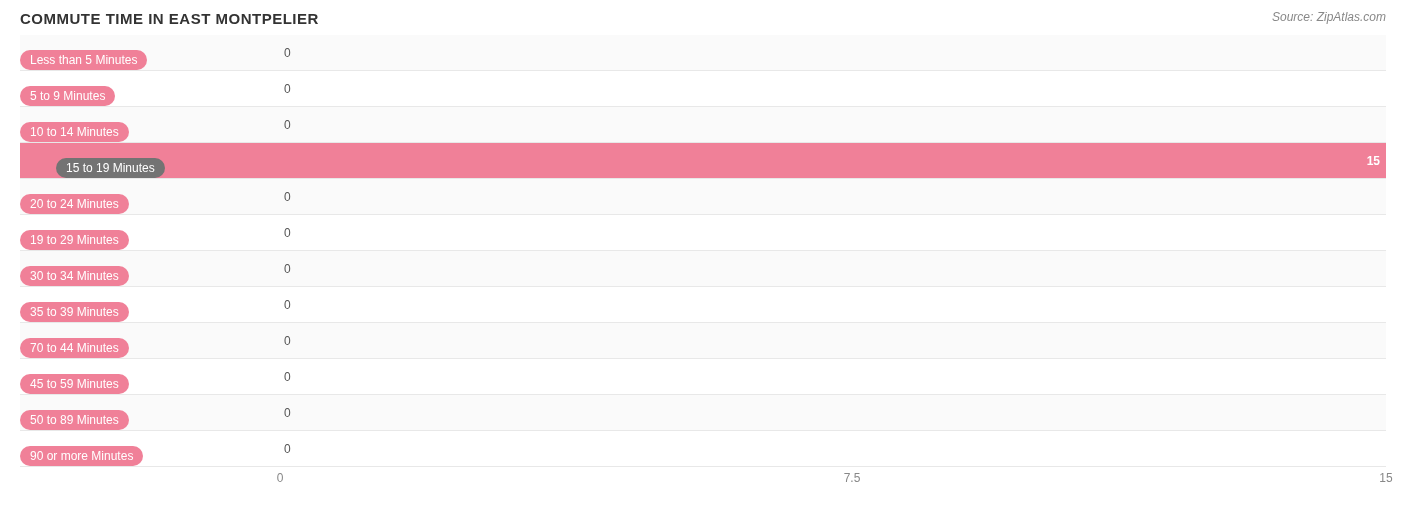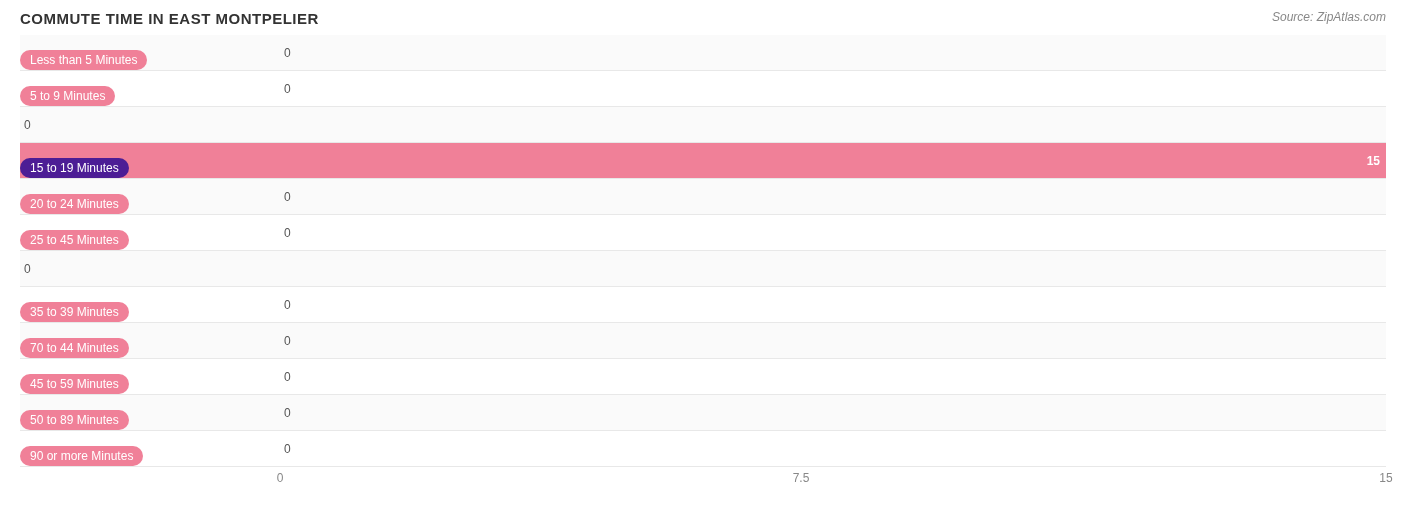--- a/index.html
+++ b/index.html
@@ -90,21 +90,22 @@
     .zero-value {
       font-size: 12px;
       color: #555;
       margin-left: 4px;
     }
     
     .bar-row.highlighted {
       background: #f08098;
     }
     .bar-row.highlighted .bar-label-pill {
-      background: #4c1d95;
+      background: #737373;
+      margin-left: 36px;
     }
     
     .x-axis {
       display: flex;
       margin-left: 260px;
       margin-top: 4px;
       position: relative;
       height: 20px;
     }
     .x-axis-label {
@@ -134,20 +135,23 @@
       </div>
       <div class="bar-row">
         <div class="bar-label-container">
           <span class="bar-label-pill">5 to 9 Minutes</span>
         </div>
         <div class="bar-area">
           <span class="zero-value">0</span>
         </div>
       </div>
       <div class="bar-row">
+        <div class="bar-label-container">
+          <span class="bar-label-pill">10 to 14 Minutes</span>
+        </div>
         <div class="bar-area">
           <span class="zero-value">0</span>
         </div>
       </div>
       <div class="bar-row highlighted">
         <div class="bar-label-container">
           <span class="bar-label-pill">15 to 19 Minutes</span>
         </div>
         <div class="bar-area">
           <div class="bar-fill" style="width: 1106px; background: rgb(240, 128, 152); min-width: 2px;">
@@ -158,27 +162,30 @@
       <div class="bar-row">
         <div class="bar-label-container">
           <span class="bar-label-pill">20 to 24 Minutes</span>
         </div>
         <div class="bar-area">
           <span class="zero-value">0</span>
         </div>
       </div>
       <div class="bar-row">
         <div class="bar-label-container">
-          <span class="bar-label-pill">25 to 45 Minutes</span>
-        </div>
-        <div class="bar-area">
-          <span class="zero-value">0</span>
-        </div>
-      </div>
-      <div class="bar-row">
+          <span class="bar-label-pill">19 to 29 Minutes</span>
+        </div>
+        <div class="bar-area">
+          <span class="zero-value">0</span>
+        </div>
+      </div>
+      <div class="bar-row">
+        <div class="bar-label-container">
+          <span class="bar-label-pill">30 to 34 Minutes</span>
+        </div>
         <div class="bar-area">
           <span class="zero-value">0</span>
         </div>
       </div>
       <div class="bar-row">
         <div class="bar-label-container">
           <span class="bar-label-pill">35 to 39 Minutes</span>
         </div>
         <div class="bar-area">
           <span class="zero-value">0</span>
@@ -213,16 +220,16 @@
           <span class="bar-label-pill">90 or more Minutes</span>
         </div>
         <div class="bar-area">
           <span class="zero-value">0</span>
         </div>
       </div>
     </div>
 
   <div class="x-axis" id="x-axis-container">
   <span class="x-axis-label" style="left: 0px;">0</span>
-      <span class="x-axis-label" style="left: 521px;">7.5</span>
+      <span class="x-axis-label" style="left: 572px;">7.5</span>
       <span class="x-axis-label" style="left: 1106px;">15</span>
     </div>
 </div>
 
 </body></html>

